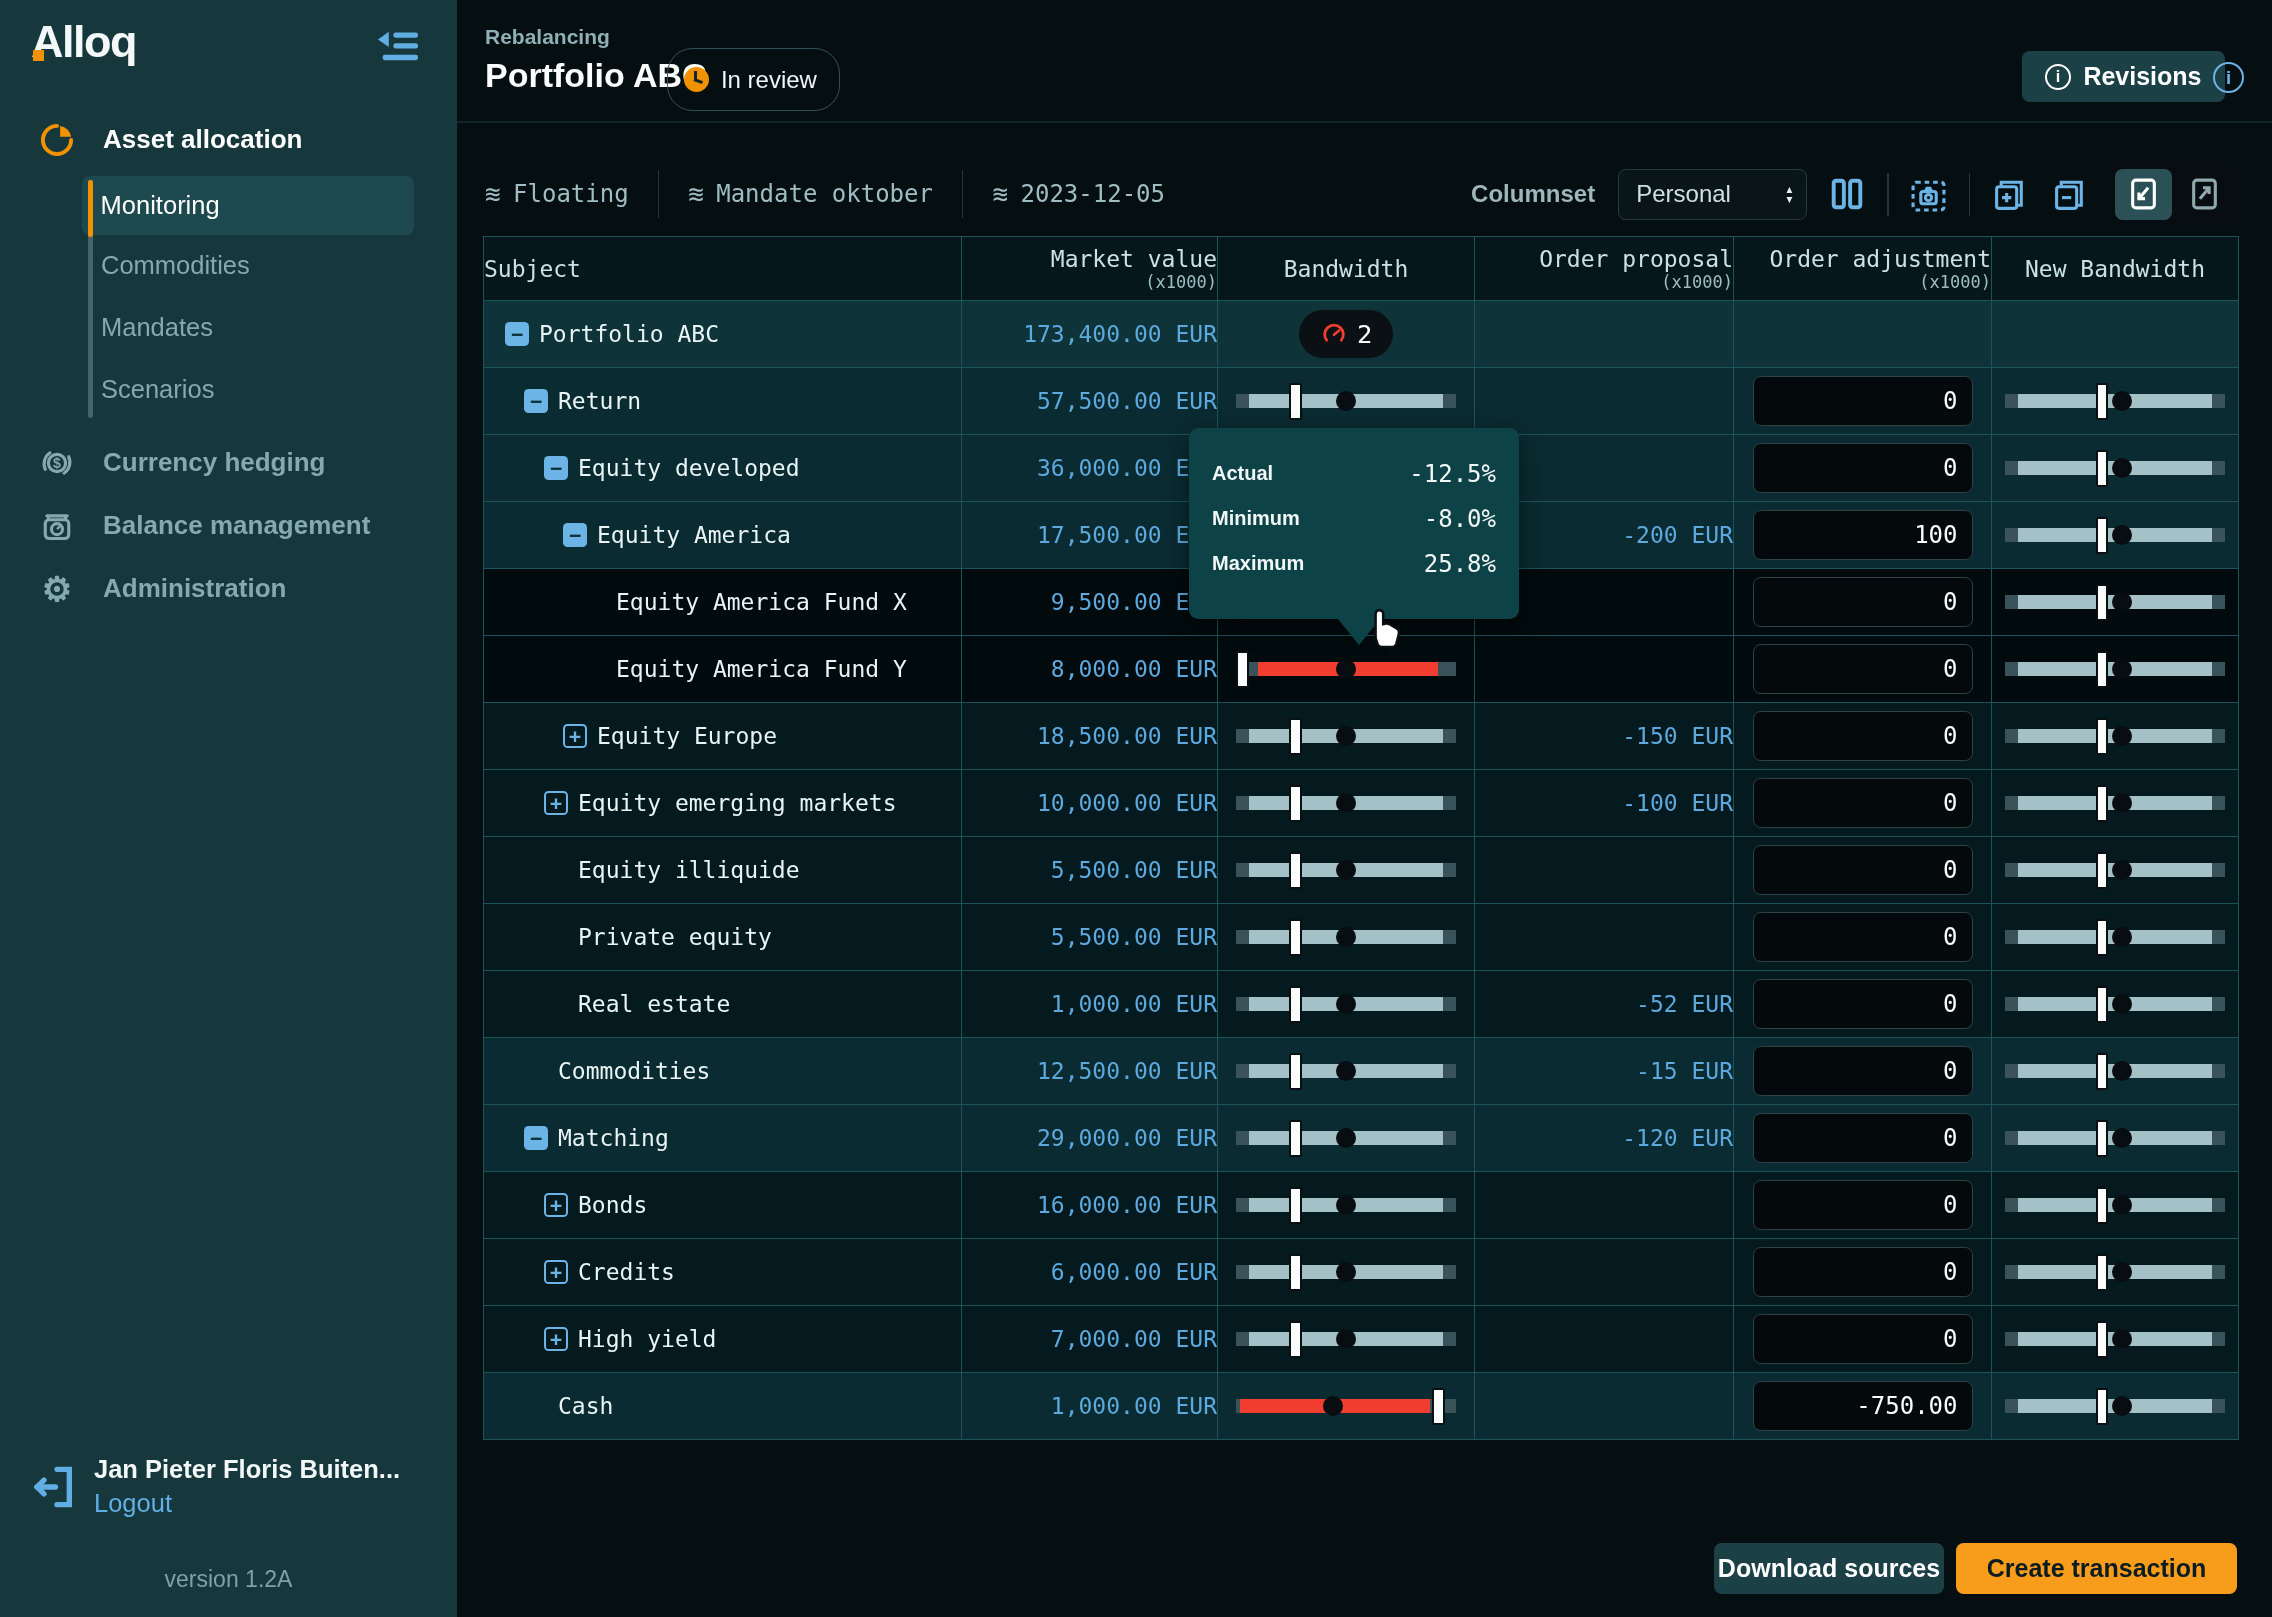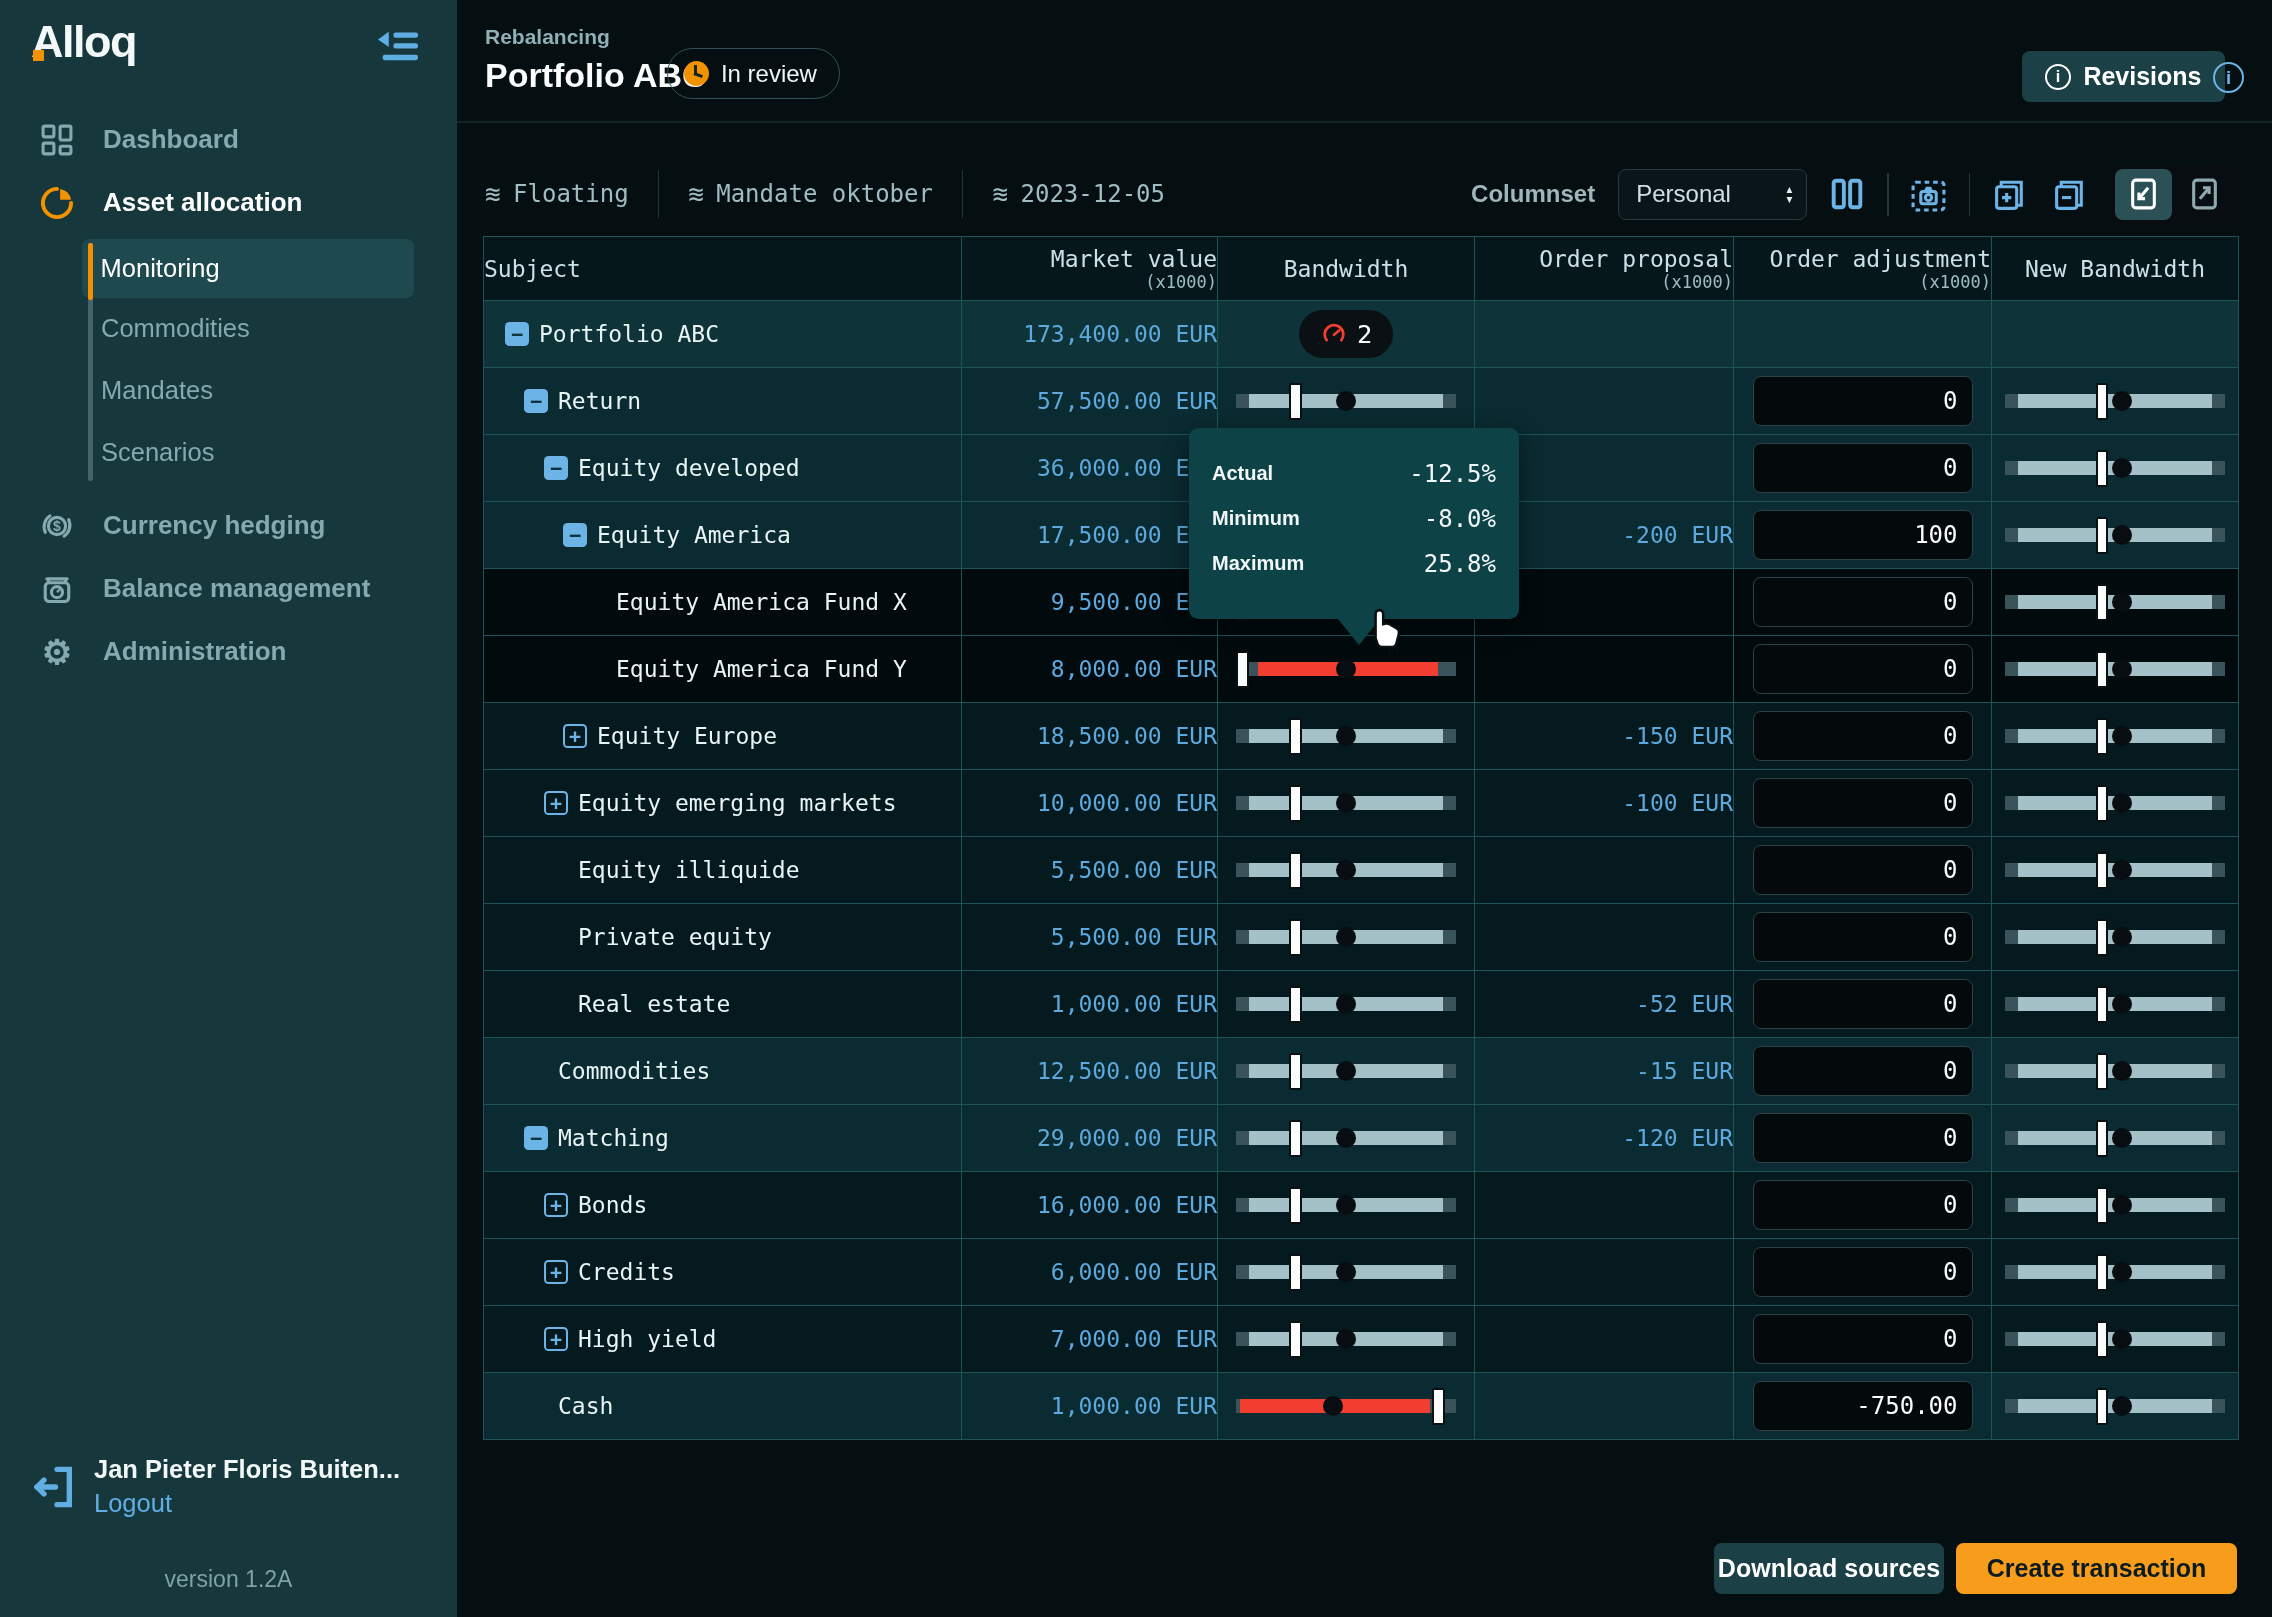--- a/index.html
+++ b/index.html
@@ -35,21 +35,21 @@
   .user-block{position:absolute;left:0;top:1452px;width:457px}
   .logout-icon{position:absolute;left:34px;top:10.8px}
   .user-name{position:absolute;left:94px;top:3.1px;font-size:25.5px;font-weight:700;color:#f2f7f7;white-space:nowrap}
   .logout-link{position:absolute;left:94px;top:37px;font-size:25.5px;color:#61aee4;cursor:pointer}
   .version{position:absolute;left:0;top:1566px;width:457px;text-align:center;font-size:23px;color:#7fa2a7}
   
   .main{position:absolute;left:457px;top:0;width:1816px;height:1618px;background:var(--main-bg)}
   .hdr-divider{position:absolute;left:0;top:121px;width:1816px;height:1.5px;background:#112428}
   .breadcrumb{position:absolute;left:28px;top:25px;font-size:21px;font-weight:700;color:#8fb0b5}
   .page-title{position:absolute;left:28px;top:56px;font-size:34px;font-weight:800;color:#fbfdfd}
-  .status-badge{position:absolute;left:210px;top:48px;height:51px;border:1.5px solid #32535a;border-radius:25.5px;
+  .status-badge{position:absolute;left:210px;top:48px;height:63px;border:1.5px solid #32535a;border-radius:25.5px;
     display:flex;align-items:center;gap:12.4px;padding:0 21.7px 0 15.5px;font-size:24px;color:#eef6f7}
   .clock-icon{width:25px;height:25px;border-radius:50%;background:var(--orange);position:relative}
   .clock-icon:before{content:"";position:absolute;left:10.8px;top:3.9px;width:3.1px;height:10px;background:#10262b}
   .clock-icon:after{content:"";position:absolute;left:10.8px;top:10.8px;width:8.5px;height:3.1px;background:#10262b;transform:rotate(20deg);transform-origin:left}
   .revisions-btn{position:absolute;left:1565px;top:51px;height:51px;background:var(--btn-teal);border-radius:7.7px;
     display:flex;align-items:center;gap:12.4px;padding:0 23px;font-size:25px;font-weight:700;color:#ffffff;cursor:pointer}
   .info-circle{width:26px;height:26px;border:2.3px solid currentColor;border-radius:50%;display:flex;
     align-items:center;justify-content:center;font-size:16.2px;font-weight:700;font-style:normal}
   .page-info{position:absolute;left:1756px;top:62px;color:var(--blue);cursor:pointer}
   
@@ -125,31 +125,20 @@
   </div>
   <div class="collapse-btn">
     <svg width="40" height="36" viewBox="0 0 52 46">
       <polygon points="14,7 0,17 14,27" fill="#61aee4"></polygon>
       <rect x="20" y="8" width="32" height="7" rx="3" fill="#61aee4"></rect>
       <rect x="20" y="22" width="32" height="7" rx="3" fill="#61aee4"></rect>
       <rect x="6" y="37" width="46" height="7" rx="3" fill="#61aee4"></rect>
     </svg>
   </div>
   <nav class="nav">
-    <div class="nav-item">
-      <span class="nav-icon">
-        <svg width="34" height="34" viewBox="0 0 44 44" fill="none" stroke="#84a9ae" stroke-width="4">
-          <rect x="4" y="4" width="14" height="14" rx="2"></rect>
-          <rect x="26" y="4" width="14" height="18" rx="2"></rect>
-          <rect x="4" y="26" width="14" height="14" rx="2"></rect>
-          <rect x="26" y="30" width="14" height="10" rx="2"></rect>
-        </svg>
-      </span>
-      <span>Dashboard</span>
-    </div>
     <div class="nav-item active-section">
       <span class="nav-icon">
         <svg width="36" height="36" viewBox="0 0 46 46" fill="none">
           <path d="M23 5 A18 18 0 1 0 41 23" stroke="#f39200" stroke-width="5" stroke-linecap="round"></path>
           <path d="M27 5 A16 16 0 0 1 41 19 L27 19 Z" fill="#f39200"></path>
         </svg>
       </span>
       <span>Asset allocation</span>
     </div>
     <div class="subnav">

